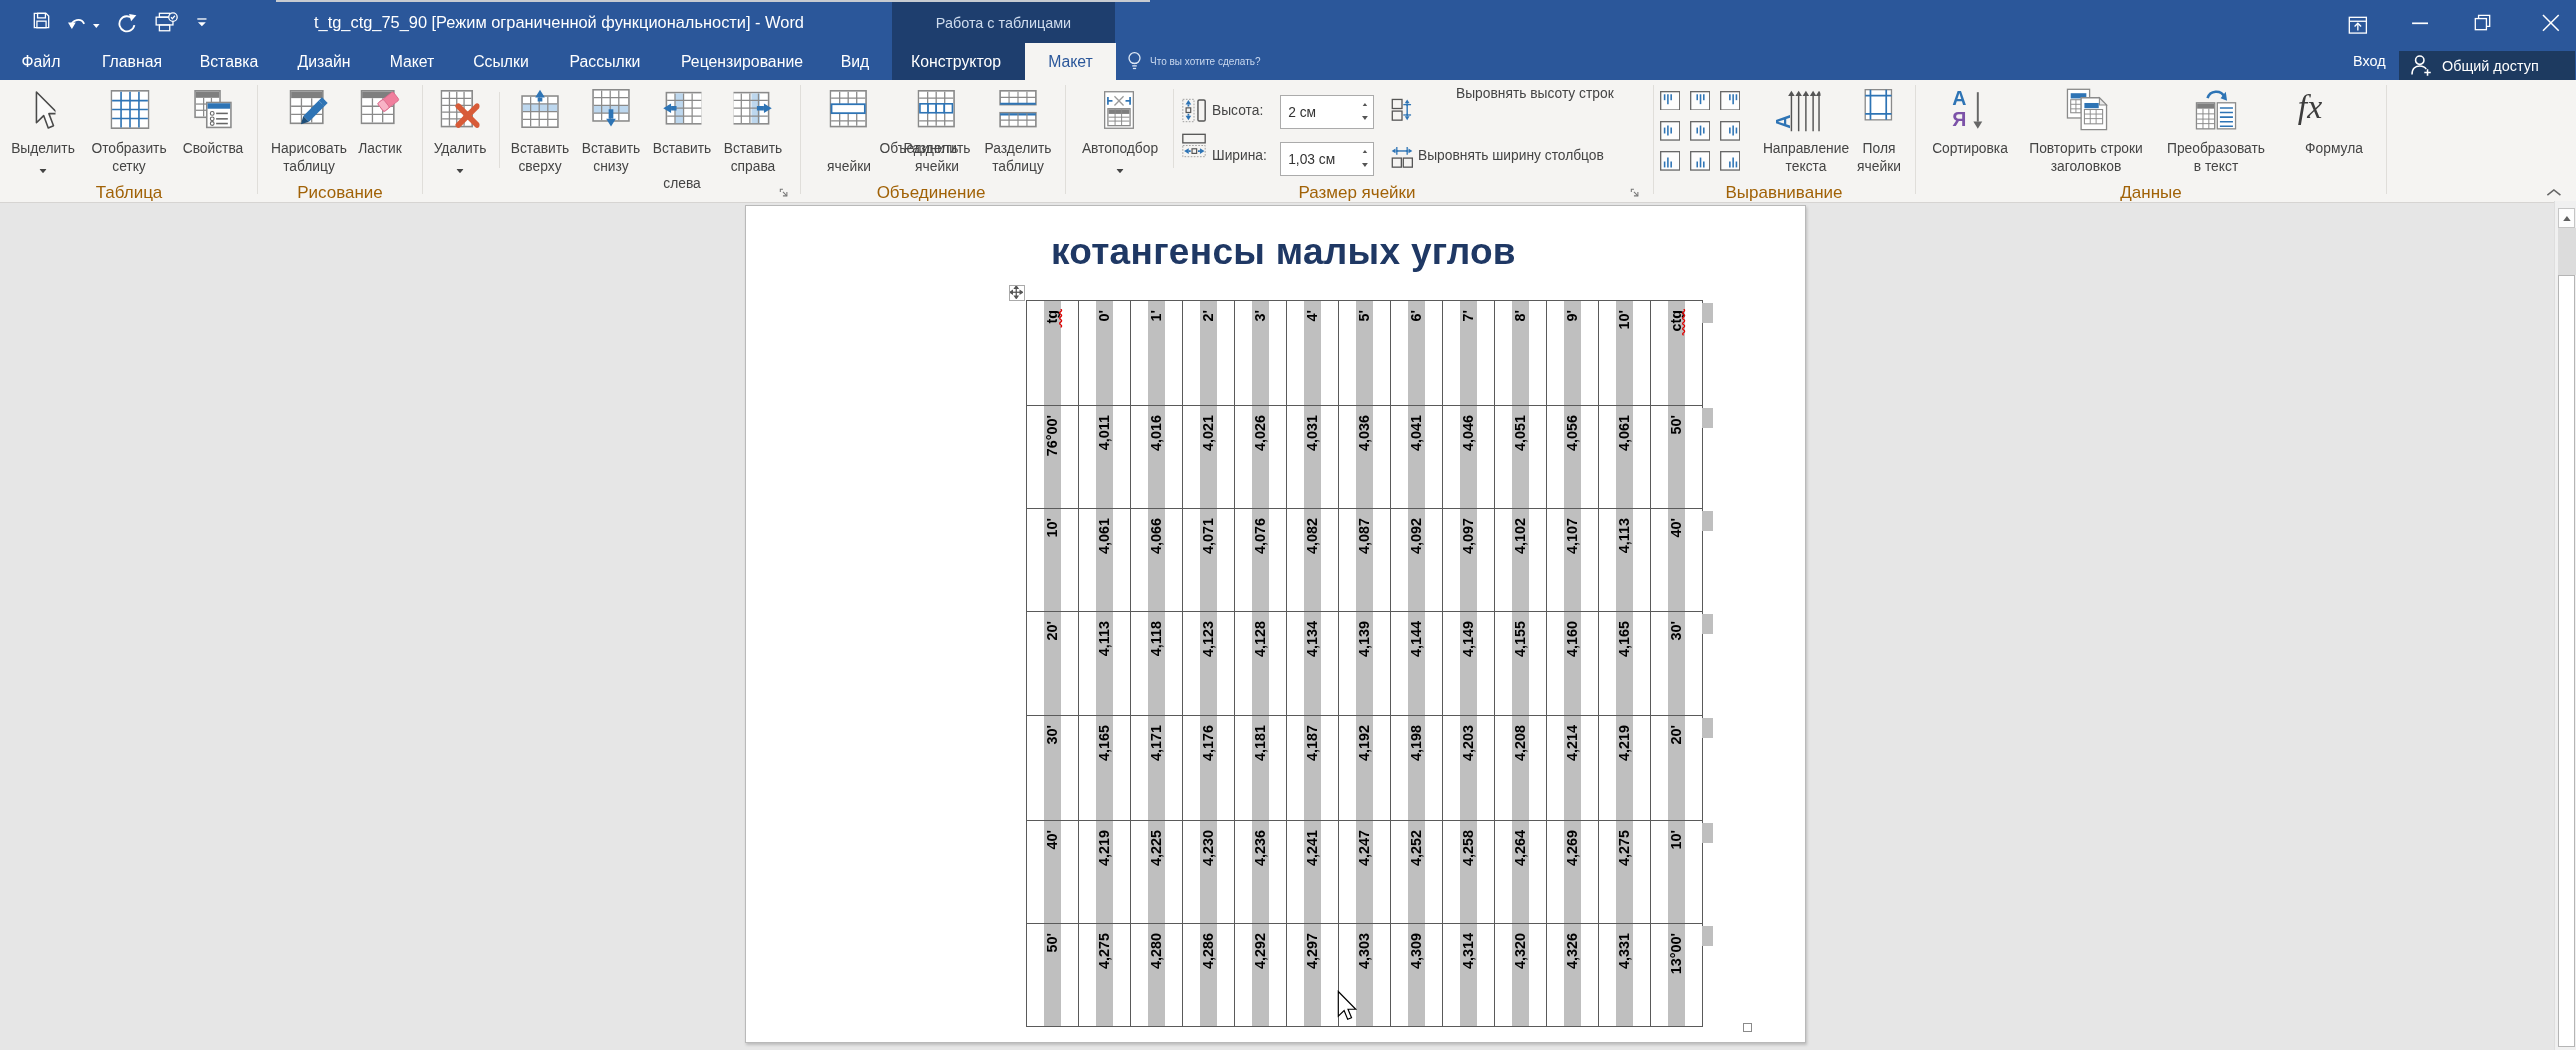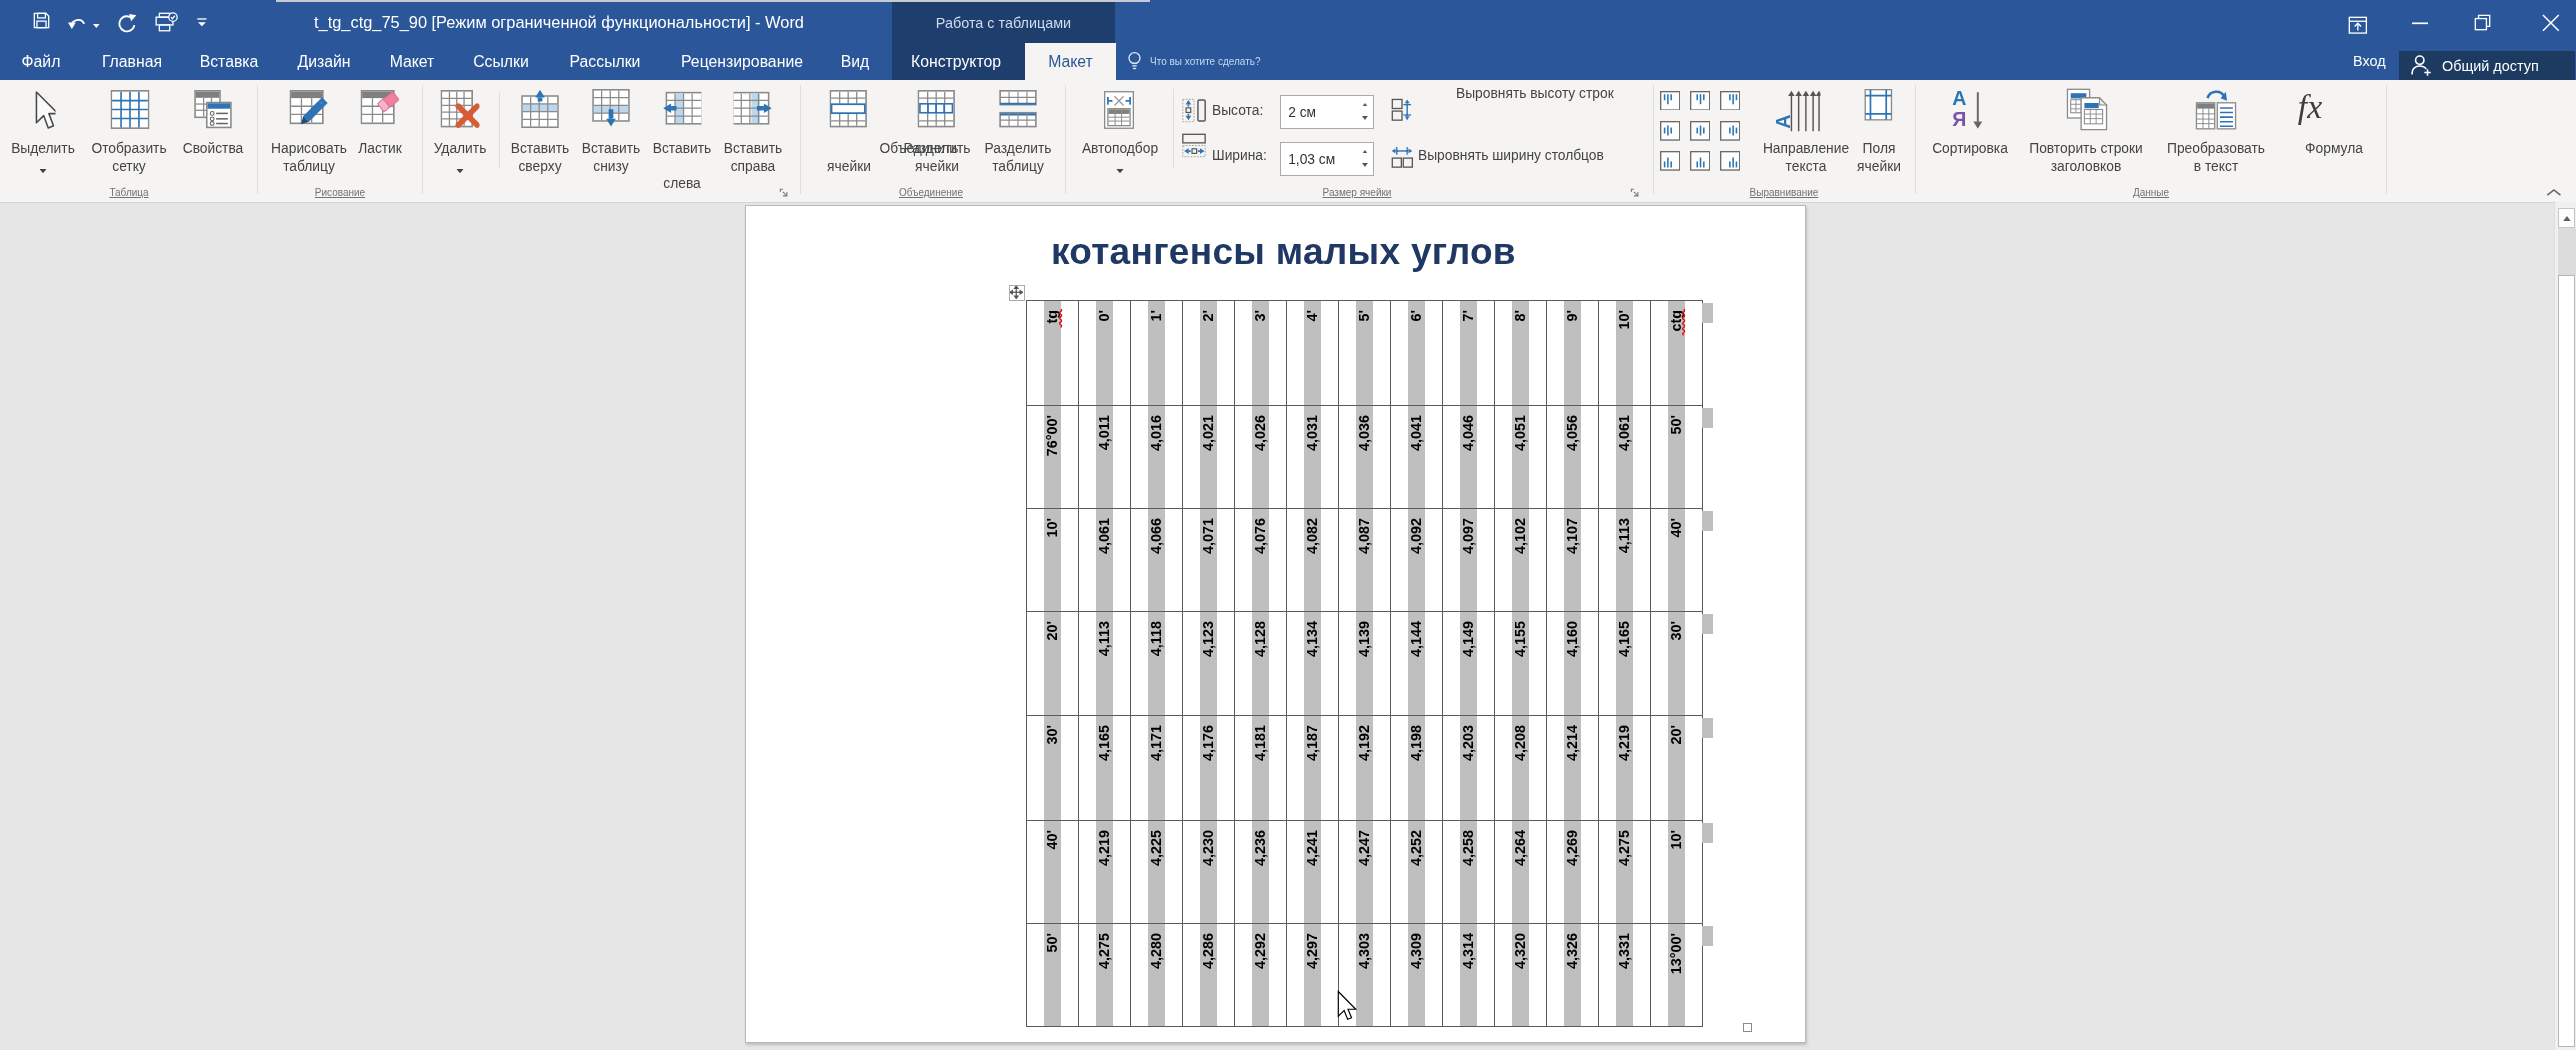--- a/index.html
+++ b/index.html
@@ -13,21 +13,21 @@
 #apptitle{position:absolute;left:314px;top:13px;color:#fff;font-size:16.4px;white-space:nowrap;}
 .tab{position:absolute;top:43px;height:37px;line-height:37px;color:#fff;font-size:15.8px;transform:translateX(-50%);white-space:nowrap;}
 #seltab{position:absolute;left:1025px;top:43px;width:91px;height:37px;background:#f5f4f2;}
 #seltab span{display:block;text-align:center;line-height:37px;color:#2b579a;font-size:15.8px;}
 #tellme{position:absolute;left:1150px;top:43px;height:37px;line-height:37px;color:#c9d8ef;font-size:10px;}
 #signin{position:absolute;left:2353px;top:53px;color:#fff;font-size:14.4px;}
 #share{position:absolute;left:2399px;top:51px;width:176px;height:30px;background:#1d3a60;color:#fff;font-size:14.4px;}
 #share span{position:absolute;left:43px;top:6.6px;}
 #ribbon{position:absolute;left:0;top:80px;width:2576px;height:122px;background:#f5f4f2;border-bottom:1.3px solid #d6d4d2;}
 .gsep{position:absolute;top:5.3px;width:0.7px;height:109px;background:#e0deda;}
-.glabel{position:absolute;top:106px;height:14.4px;line-height:14.4px;font-size:10px;color:#737373;transform:translateX(-50%);white-space:nowrap;text-decoration:underline;}
+.glabel{position:absolute;top:106px;height:14.4px;line-height:14.4px;font-size:17px;color:#a16207;transform:translateX(-50%);white-space:nowrap;}
 .bl1{position:absolute;top:60px;height:17px;line-height:17px;font-size:13.8px;color:#444;transform:translateX(-50%);white-space:nowrap;}
 .bl2{position:absolute;top:78px;height:17px;line-height:17px;font-size:13.8px;color:#444;transform:translateX(-50%);white-space:nowrap;}
 .caret{position:absolute;top:89px;transform:translateX(-50%);}
 .icon{position:absolute;transform:translateX(-50%);}
 .fldlbl{position:absolute;height:17px;line-height:17px;font-size:13.8px;color:#444;white-space:nowrap;}
 .spin{position:absolute;width:94px;height:34px;background:#fff;border:0.7px solid #ababab;box-sizing:border-box;}
 .spin span{position:absolute;left:7.2px;top:8.5px;font-size:13.8px;color:#333;}
 .spinbtns{position:absolute;right:0;top:0;width:15.8px;height:33px;}
 .spinbtns svg{display:block;margin:6.6px auto 0;}
 .spinbtns svg+svg{margin-top:9.2px;}

